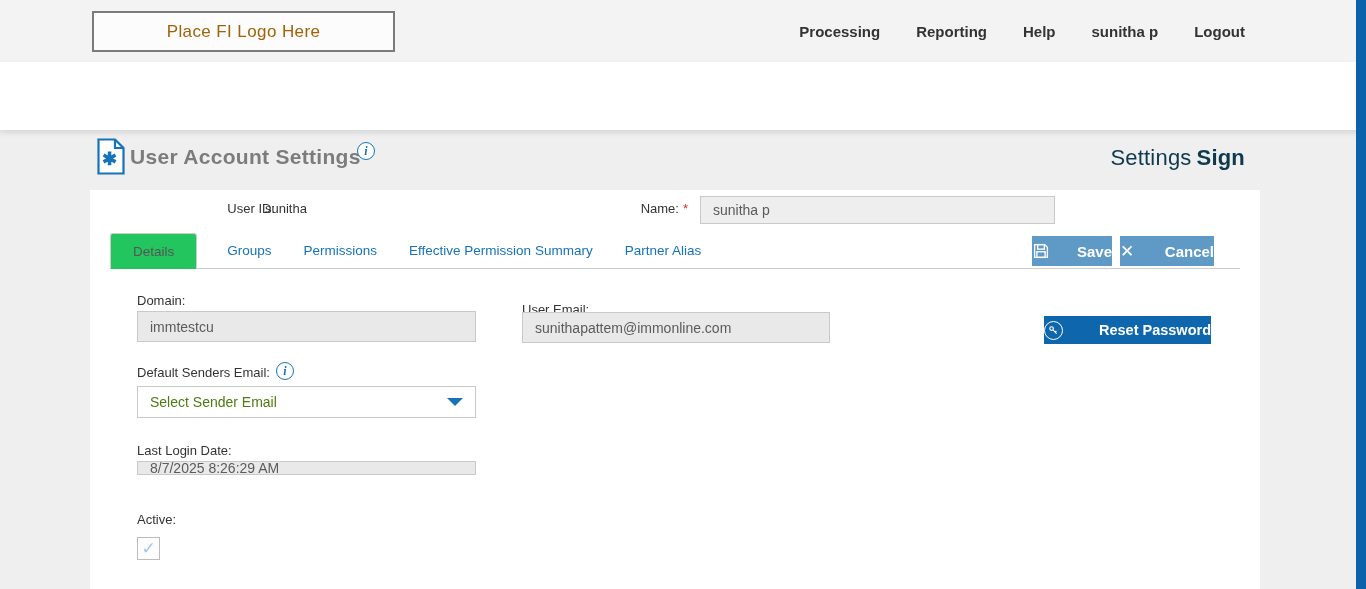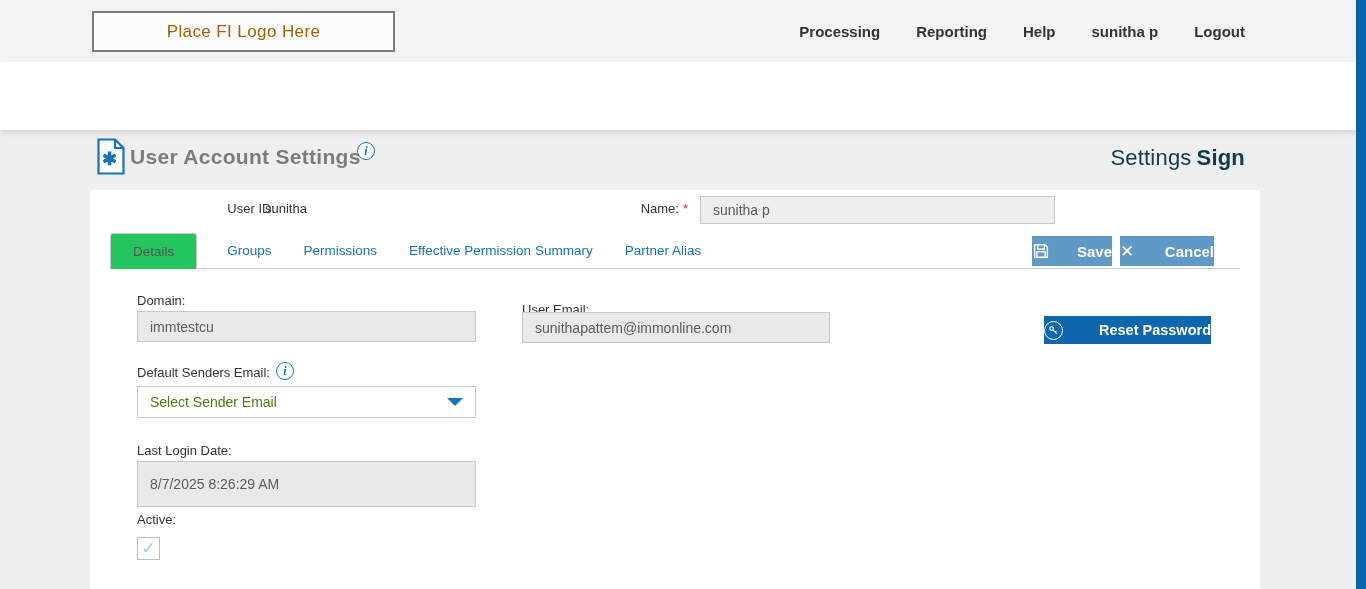--- a/index.html
+++ b/index.html
@@ -155,21 +155,21 @@
   }
   .dse-placeholder { font-size: 14px; color: #4d7c0f; flex: 1; }
   .caret-down {
     width: 0; height: 0;
     border-left: 8px solid transparent;
     border-right: 8px solid transparent;
     border-top: 8px solid #1673b8;
   }
 
   .lastlogin-label { position: absolute; left: 47px; top: 253px; }
-  .lastlogin-input { position: absolute; left: 47px; top: 271px; width: 339px; height: 46px; }
+  .lastlogin-input { position: absolute; left: 47px; top: 271px; width: 339px; height: 14px; }
 
   .active-label { position: absolute; left: 47px; top: 322px; }
   .checkbox {
     position: absolute; left: 47px; top: 347px;
     width: 23px; height: 23px;
     background: #fdfdfd; border: 1px solid #bcbcbc;
     display: flex; align-items: center; justify-content: center;
     color: #a3c6e8; font-size: 17px; cursor: default;
   }
 </style>

